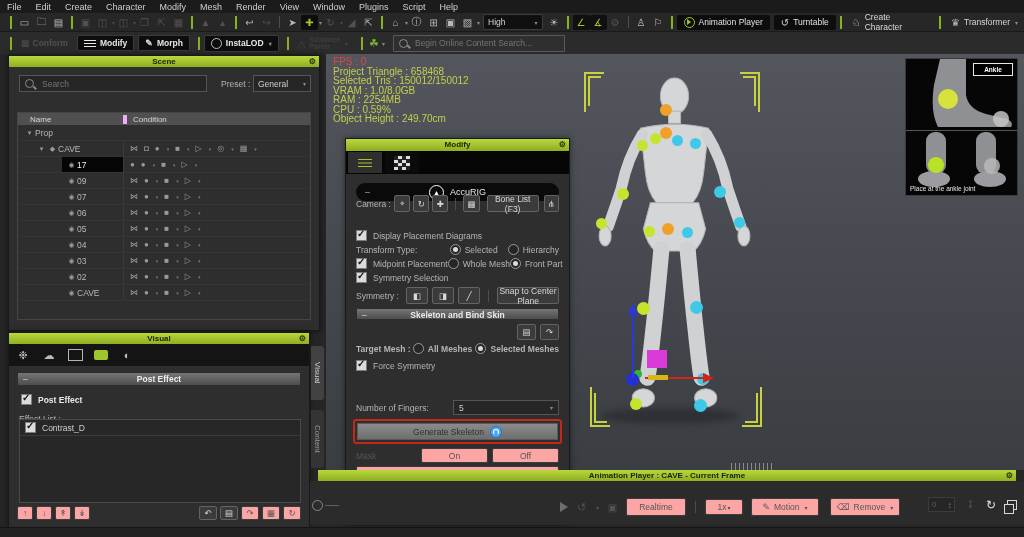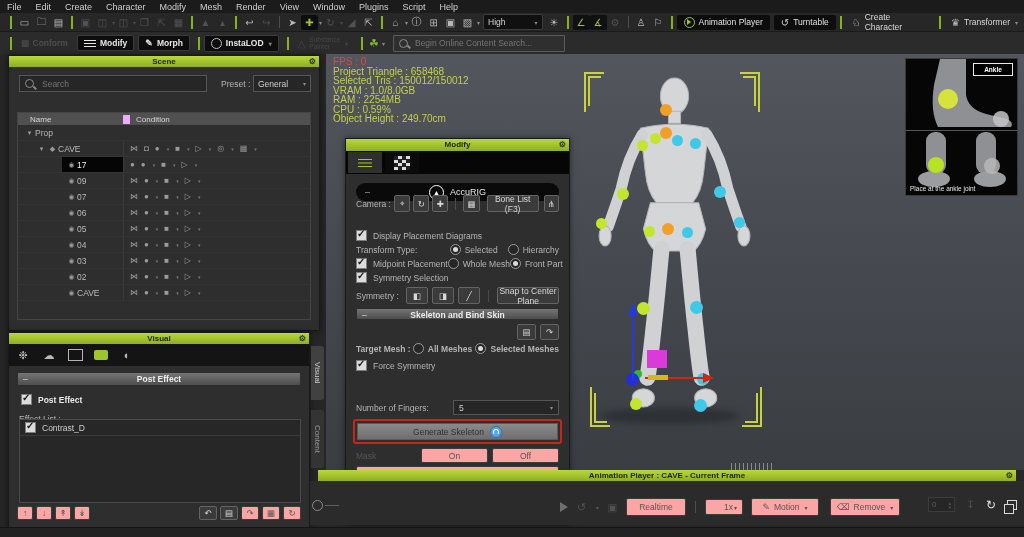--- a/index.html
+++ b/index.html
@@ -197,21 +197,21 @@
     </div>
     <span class="lbl" style="position:absolute;left:212px;top:23px;">Preset :</span>
     <div class="row" style="position:absolute;left:244px;top:19px;width:58px;height:17px;border:1px solid #555;background:#262626;justify-content:space-between;padding:0 4px;box-sizing:border-box;">
       <span style="font-size:8.5px;color:#cfcfcf;">General</span>
         <span class="dd">▾</span>
     </div>
 
     <div class="a" style="left:8px;top:56px;width:294px;height:208px;border:1px solid #454545;box-sizing:border-box;">
       <div class="row" style="height:12px;background:#505050;font-size:8px;color:#d8d8d8;">
         <span style="padding-left:12px;width:93px;">Name</span>
-        <span style="border-left:7px solid #f0abfc;padding-left:6px;">Condition</span>
+        <span style="border-left:4px solid #f0abfc;padding-left:6px;">Condition</span>
       </div>
 
       <div class="trow">
         <span class="tico" style="margin-left:6px;">▾</span>
         <span>Prop</span>
       </div>
       <div class="trow">
         <span class="tico" style="margin-left:18px;">▾</span>
         <span class="tico">◆</span>
         <span>CAVE</span>
@@ -622,21 +622,21 @@
     <span style="width:14px;height:1px;background:#5f5f5f;display:inline-block;"></span>
   </div>
 
   <div class="a row" style="left:560px;top:498px;gap:5px;">
     <span style="width:0;height:0;border-left:8px solid #6e6e6e;border-top:5px solid transparent;border-bottom:5px solid transparent;"></span>
     <span class="ic dim" style="font-size:11px;">↺</span>
       <span class="dd" style="color:#555;">▾</span>
     <span class="ic dim">▣</span>
     <span class="btn dis" style="width:58px;height:16px;">Realtime</span>
     <span class="dsep"></span>
-    <div class="row btn dis" style="width:38px;height:16px;justify-content:flex-end;padding:0 5px;box-sizing:border-box;">
+    <div class="row btn dis" style="width:38px;height:16px;justify-content:center;padding:0 5px;box-sizing:border-box;">
       <span>1x</span>
         <span class="dd" style="color:#555;">▾</span>
     </div>
     <div class="row btn dis" style="width:66px;height:16px;gap:4px;margin-left:3px;">
       <span style="font-size:9px;">✎</span>
       <span>Motion</span>
       <span class="dd" style="color:#555;">▾</span>
     </div>
     <div class="row btn dis" style="width:68px;height:16px;gap:4px;margin-left:6px;">
       <span style="font-size:9px;">⌫</span>

